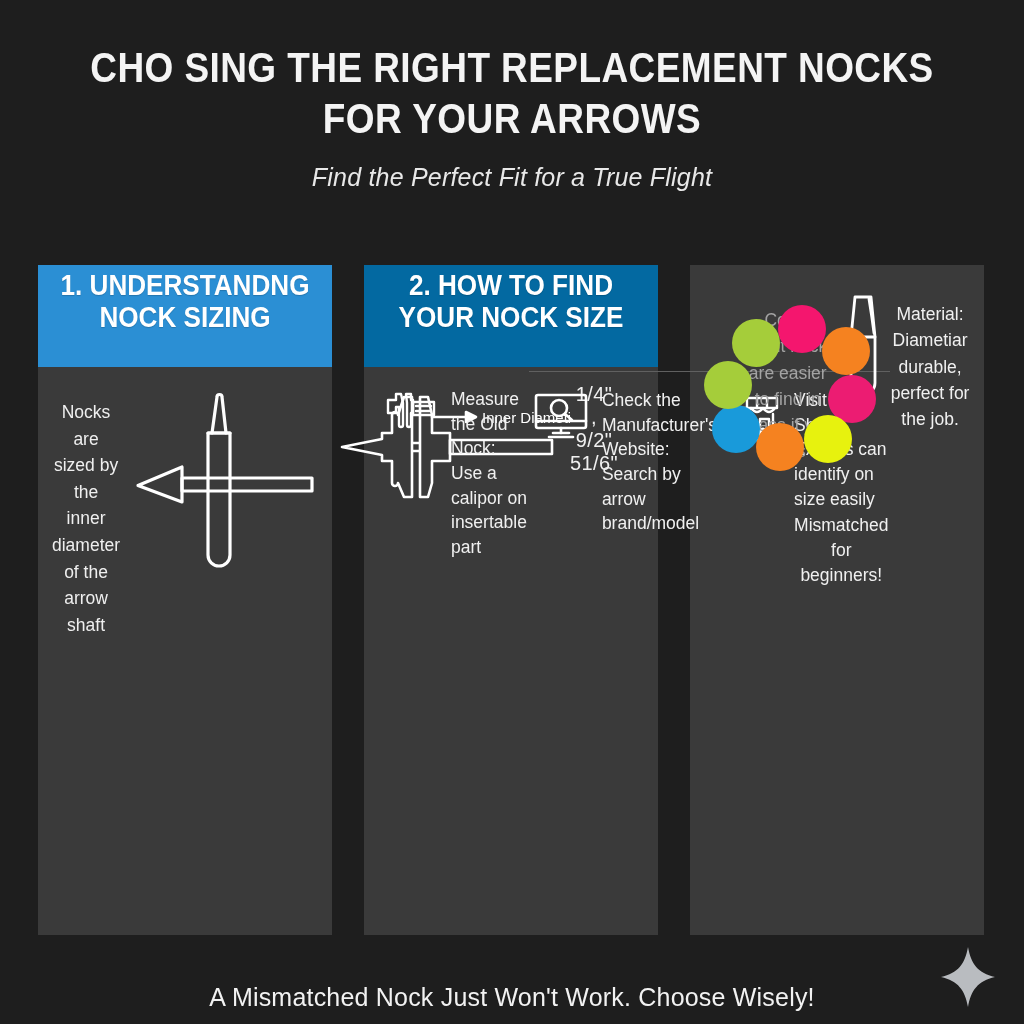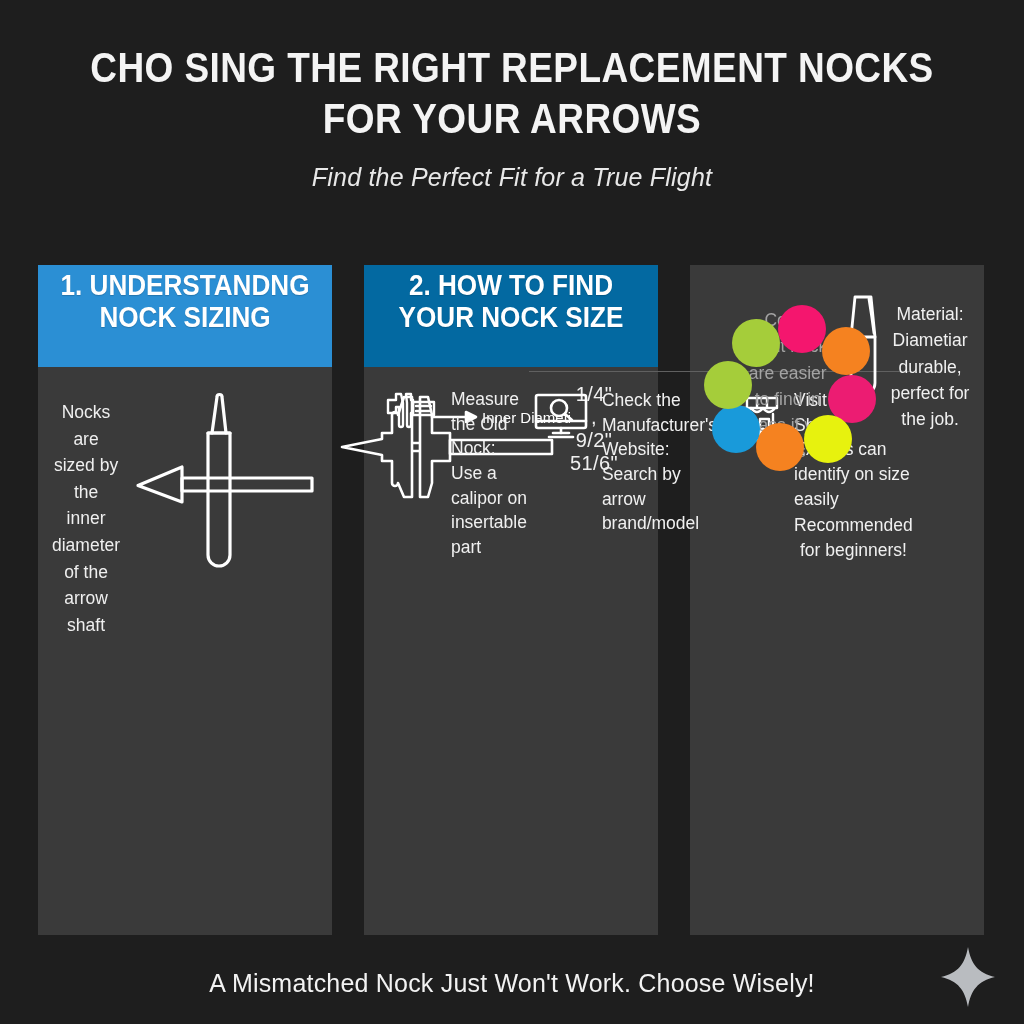--- a/index.html
+++ b/index.html
@@ -129,21 +129,21 @@
     margin-top:34px;
     text-align:center;
     font-size:17.5px;
     line-height:1.5;
     color:#f0f0f0;
   }
 
   
   .footer {
     position:absolute;
-    left:0; bottom:26px;
+    left:0; bottom:12px;
     width:1024px;
     text-align:center;
   }
   .footer-text {
     font-family:"Liberation Sans Narrow","Liberation Sans",sans-serif;
     font-size:25px;
     color:#f2f2f2;
     letter-spacing:0.2px;
   }
   .sparkle {
@@ -258,21 +258,21 @@
               <line x1="44" y1="6" x2="44" y2="16"></line>
               <path d="M8 22 L8 48 L50 48 L50 22"></path>
               <rect x="14" y="27" width="17" height="14"></rect>
               <path d="M37 48 L37 27 L46 27 L46 48"></path>
               <circle cx="40" cy="38" r="1.4" fill="#ffffff"></circle>
             </svg>
           </div>
           <div class="step-block">
             <div class="step-text" style="white-space:pre-line;">Visit a Pro Shop
 Experts can identify on size easily</div>
-            <div class="step-note">Recommended for beginners!</div>
+            <div class="step-note">Mismatched for beginners!</div>
           </div>
         </div>
 
       </div>
     </div>
 
     <div class="col" style="background: rgb(58, 58, 58);">
       <div class="col-body">
 
         <div class="color-wheel" id="color-wheel">

